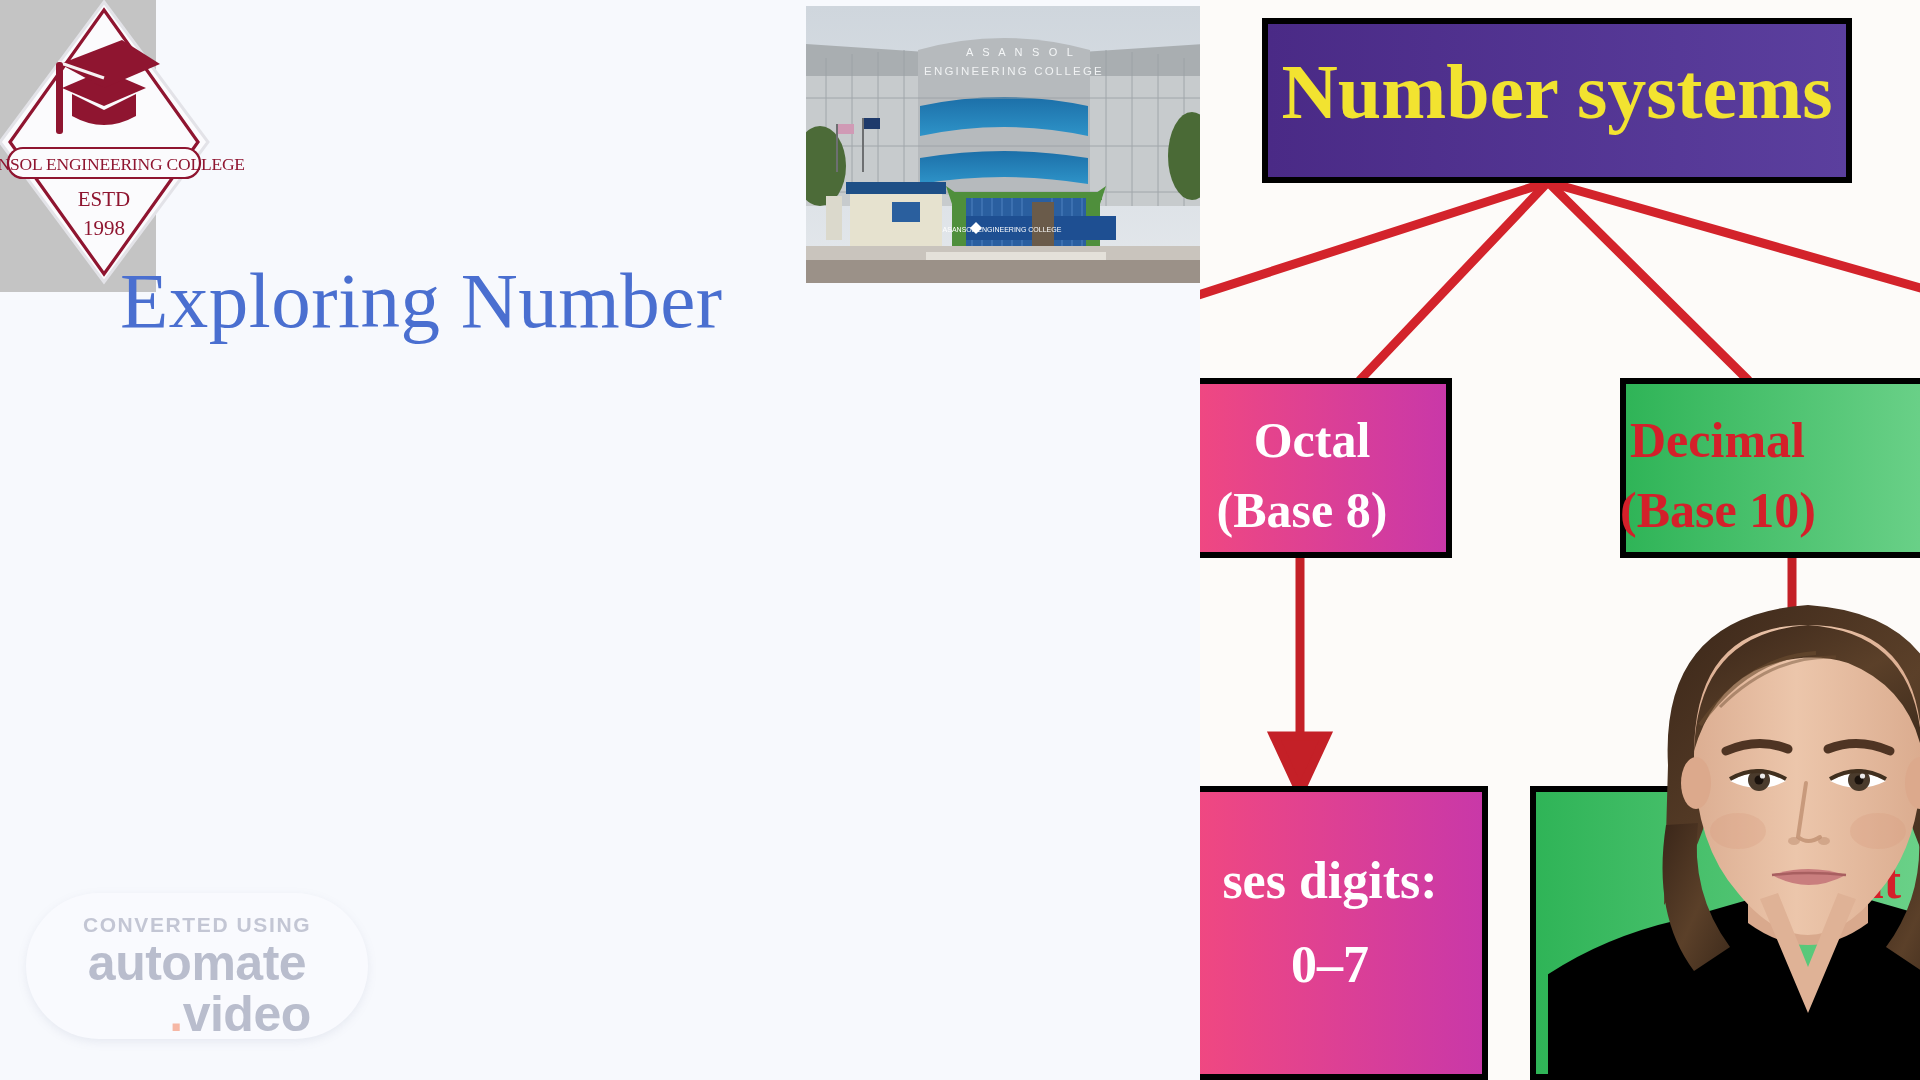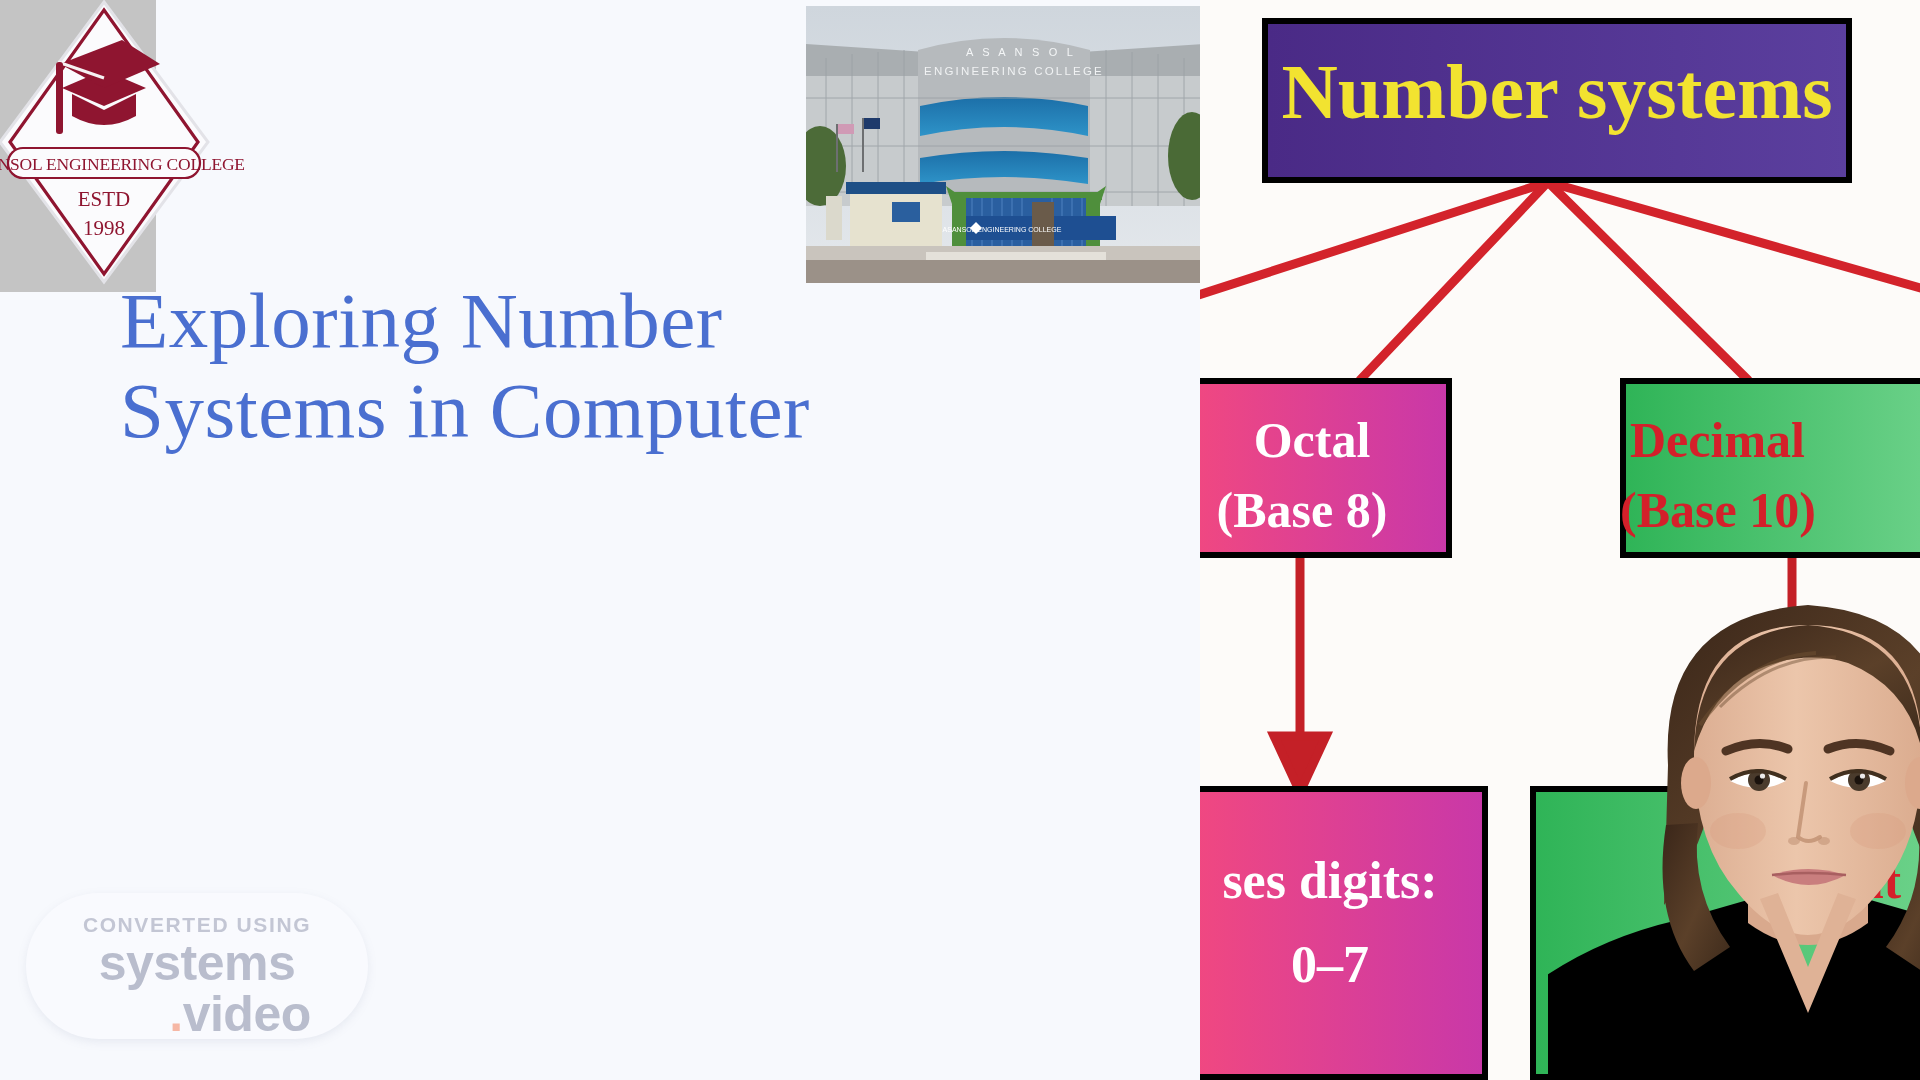--- a/index.html
+++ b/index.html
@@ -25,21 +25,21 @@
 
   
   .photo{
     position:absolute;left:806px;top:6px;width:396px;height:277px;
     overflow:hidden;background:#f97316;
   }
   .photo svg{display:block;width:100%;height:100%;}
 
   
   .slide-title{
-    position:absolute;left:120px;top:276px;width:1010px;
+    position:absolute;left:120px;top:256px;width:1010px;
     font-family:"Liberation Serif", serif;
     font-size:79px;line-height:1.14;letter-spacing:.5px;
     color:#4a6fd0;font-weight:400;
   }
 
   
   .watermark{
     position:absolute;left:26px;top:893px;width:342px;height:146px;
     border-radius:73px;background:#f9fafe;
     box-shadow:0 3px 10px rgba(120,130,160,.13);
@@ -181,26 +181,25 @@
         <polygon points="170,216 176,222 170,228 164,222" fill="#ffffff"></polygon>
 
         <rect x="0" y="240" width="396" height="16" fill="#c9c4bd"></rect>
         <rect x="0" y="254" width="396" height="23" fill="#9b9188"></rect>
         <rect x="120" y="246" width="180" height="8" fill="#e4e1da"></rect>
       </svg>
     </div>
 
     <div class="slide-title">
       <div>Exploring Number</div>
-      <div>Systems in Computer</div>
     </div>
 
     <div class="watermark">
       <div class="wm-top">CONVERTED USING</div>
-      <div class="wm-main">systems</div>
+      <div class="wm-main">automate</div>
       <div class="wm-sub"><span class="wm-dot">.</span><span>video</span></div>
     </div>
   </div>
 
   <div class="video">
 
     <div class="diagram">
       <svg viewBox="0 0 720 1080" xmlns="http://www.w3.org/2000/svg">
         <defs>
           <linearGradient id="rootG" x1="0" y1="0" x2="1" y2="0">

